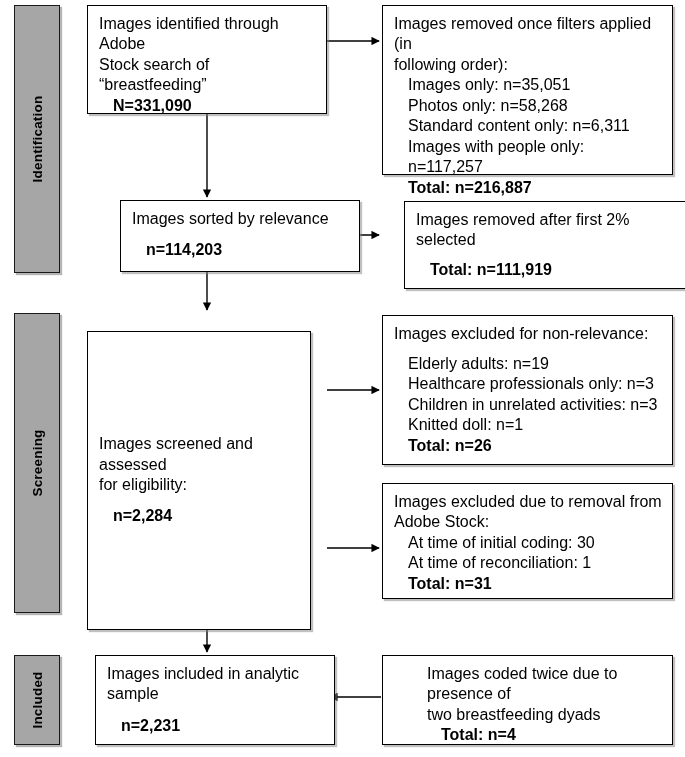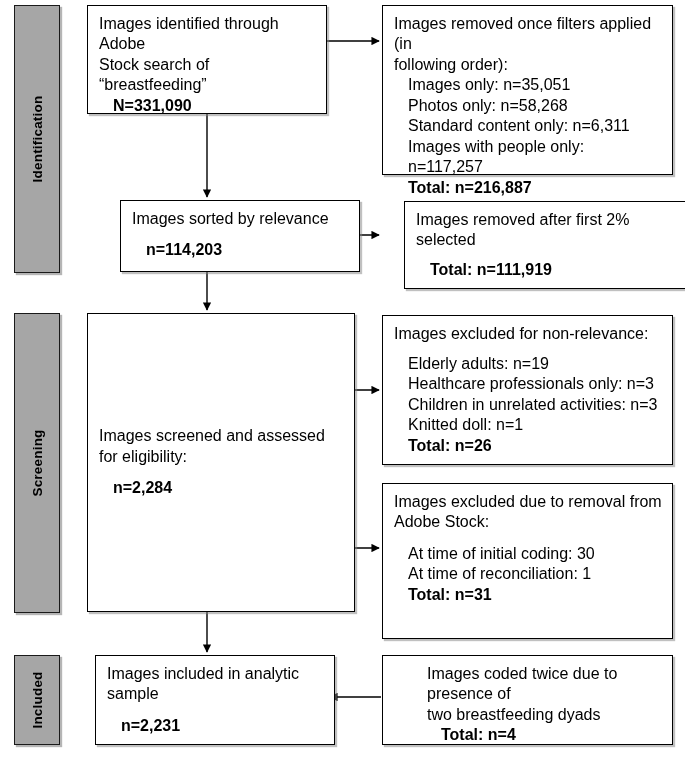--- a/index.html
+++ b/index.html
@@ -121,21 +121,21 @@
       <div class="gap"></div>
       <div class="line strong-indent">N=331,090</div>
     </div>
 
   <div class="node" style="left:87px; top:200px; width:240px; height:72px;margin-left:33px;">
       <div class="line">Images sorted by relevance</div>
       <div class="gap"></div>
       <div class="line strong-indent">n=114,203</div>
     </div>
 
-  <div class="node center-v" style="left:87px; top:313px; width:268px; height:299px;">
+  <div class="node center-v" style="left:87px; top:331px; width:224px; height:299px;">
       <div class="line">Images screened and assessed</div>
       <div class="line">for eligibility:</div>
       <div class="gap"></div>
       <div class="line strong-indent">n=2,284</div>
     </div>
 
   <div class="node" style="left:95px; top:655px; width:240px; height:90px;">
       <div class="line">Images included in analytic</div>
       <div class="line">sample</div>
       <div class="gap"></div>
@@ -162,21 +162,21 @@
   <div class="node" style="left:382px; top:315px; width:291px; height:150px;justify-content:space-between;">
       <div class="line">Images excluded for non-relevance:</div>
       <div class="gap"></div>
       <div class="line indent">Elderly adults: n=19</div>
       <div class="line indent">Healthcare professionals only: n=3</div>
       <div class="line indent">Children in unrelated activities: n=3</div>
       <div class="line indent">Knitted doll: n=1</div>
       <div class="line strong-indent">Total: n=26</div>
     </div>
 
-  <div class="node" style="left:382px; top:483px; width:291px; height:156px;">
+  <div class="node" style="left:382px; top:483px; width:291px; height:116px;">
       <div class="line">Images excluded due to removal from</div>
       <div class="line">Adobe Stock:</div>
       <div class="gap"></div>
       <div class="line indent">At time of initial coding: 30</div>
       <div class="line indent">At time of reconciliation: 1</div>
       <div class="line strong-indent">Total: n=31</div>
     </div>
 
   <div class="node" style="left:382px; top:655px; width:291px; height:90px;padding-left:44px;">
       <div class="line">Images coded twice due to presence of</div>

